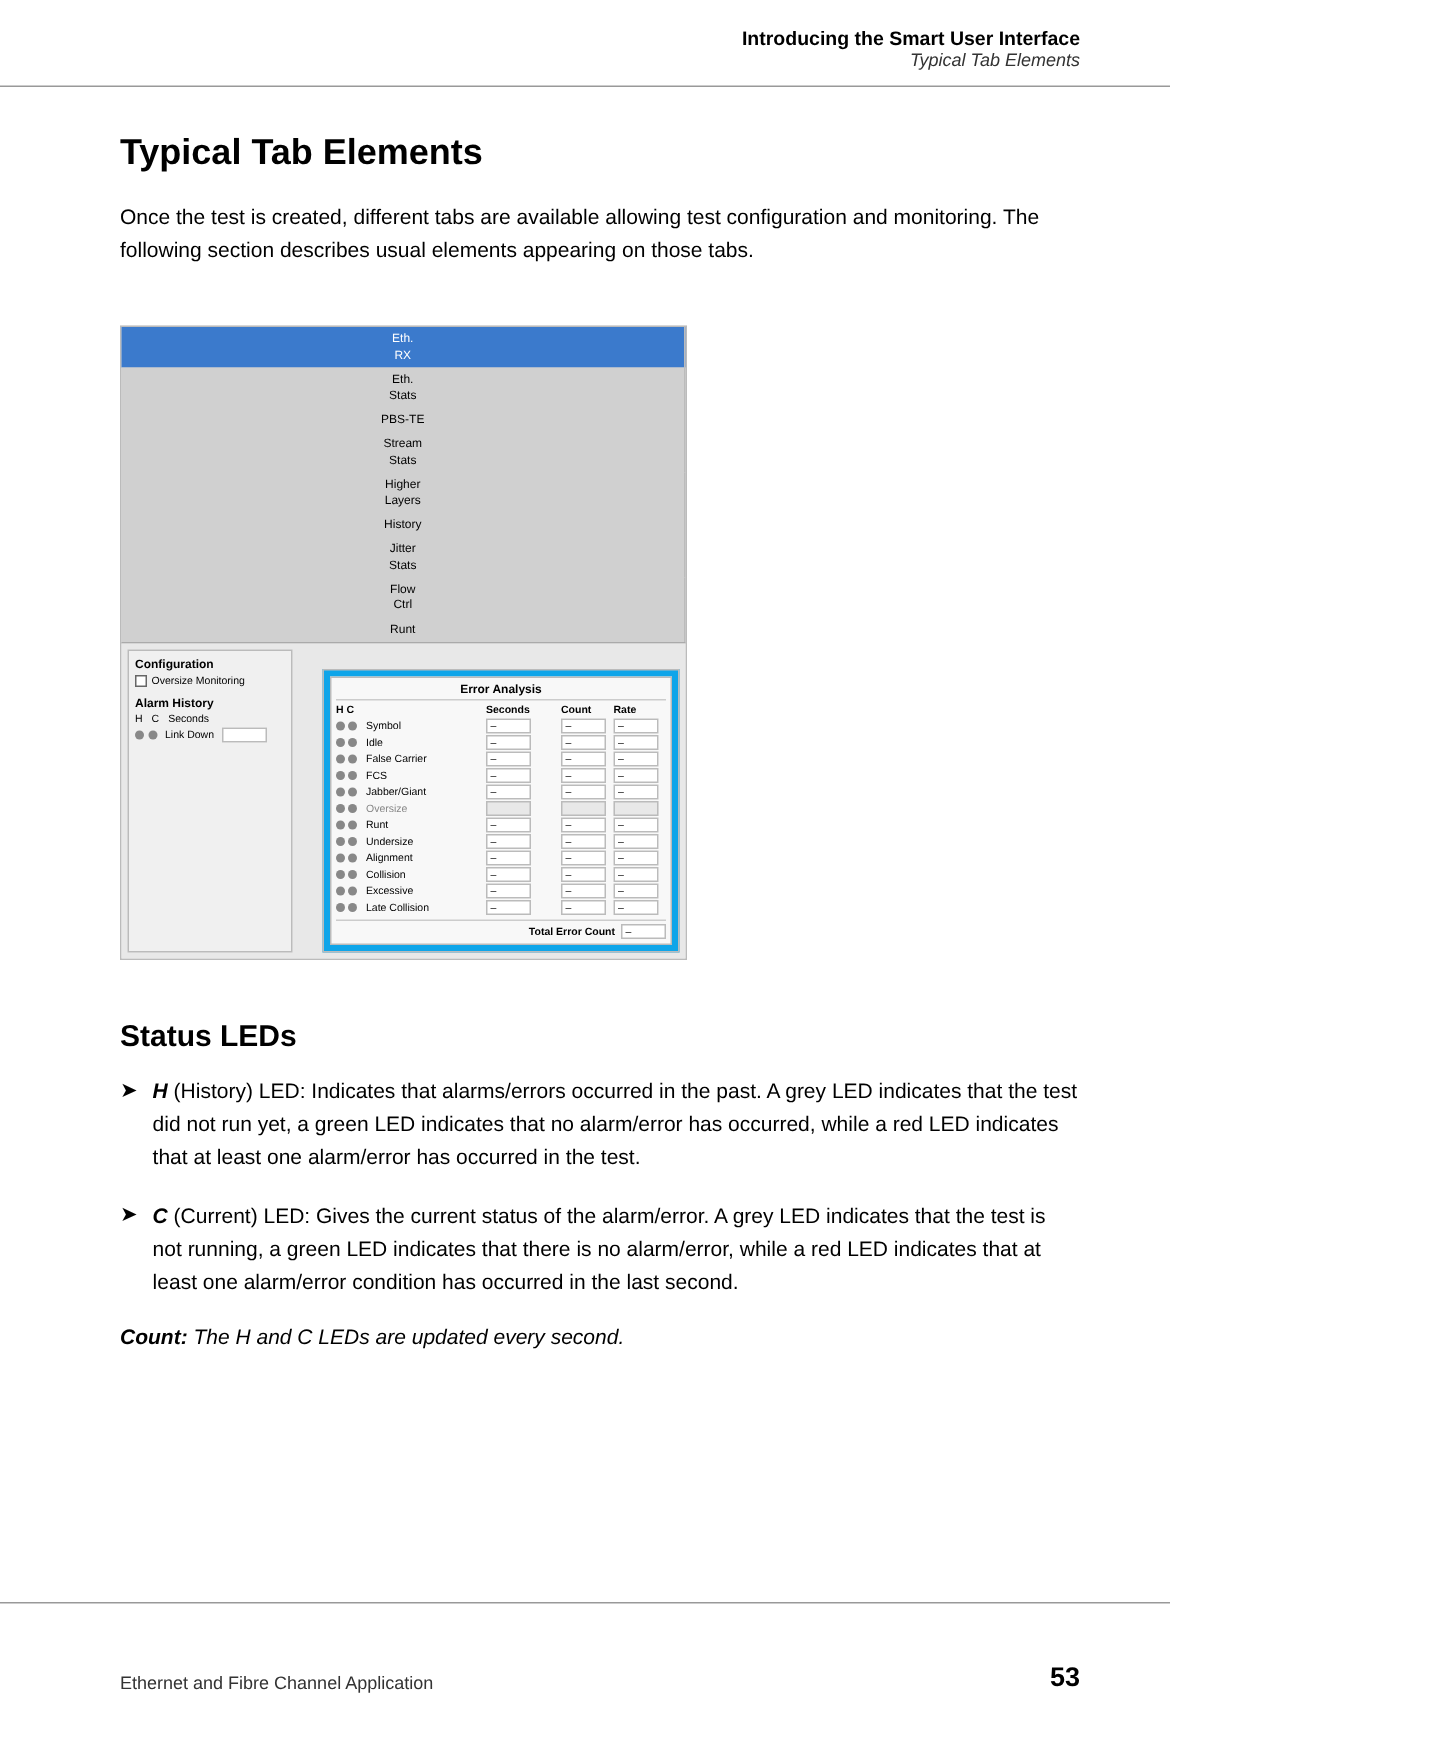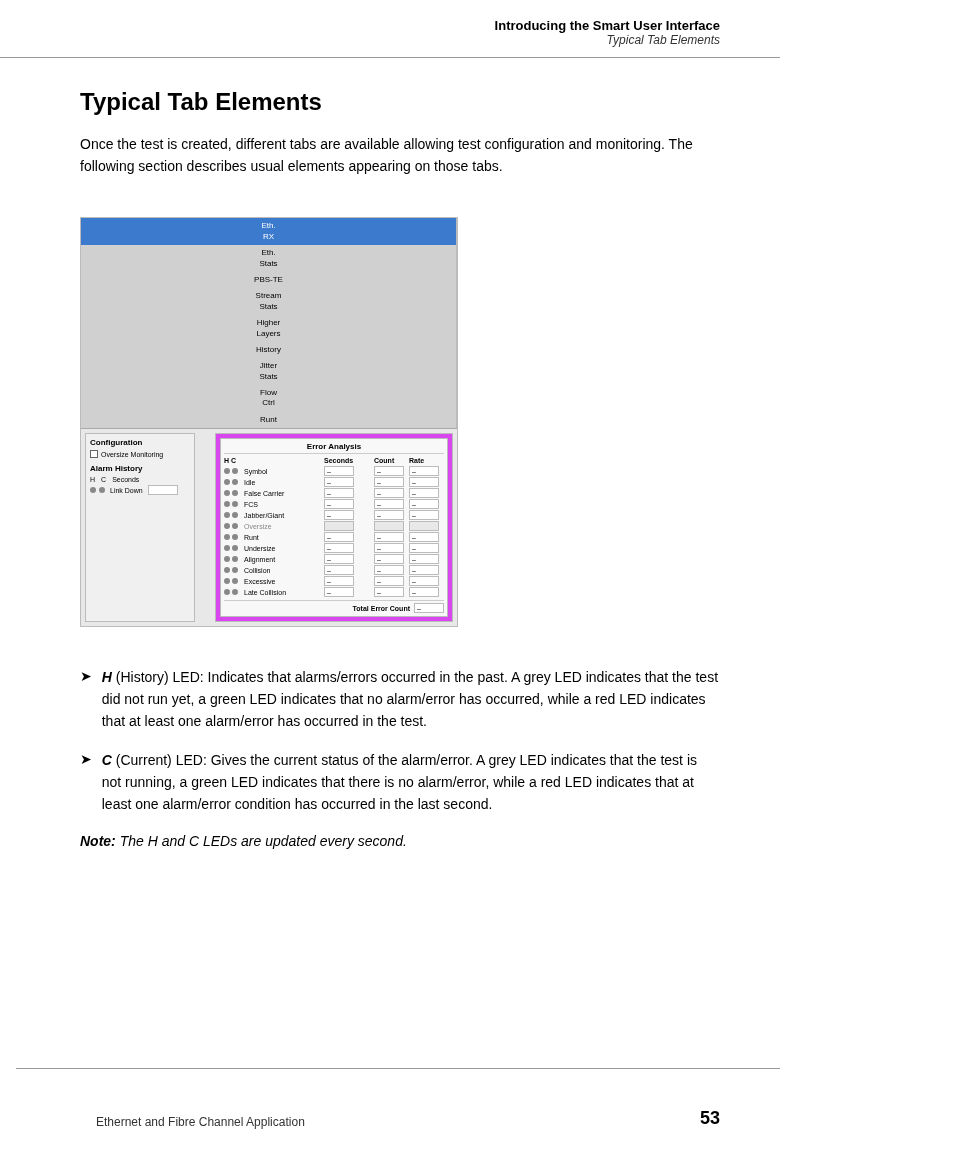--- a/index.html
+++ b/index.html
@@ -100,24 +100,25 @@
     .left-panel {
       width: 110px;
       background: #f0f0f0;
       border: 1px solid #bbb;
       padding: 4px;
       font-size: 8px;
     }
 
     .right-panel {
       flex: 1;
-      background: #d946ef;
+      background: #0ea5e9;
       border: 1px solid #bbb;
       padding: 4px;
       font-size: 8px;
+      margin-top: 13px;
     }
 
     .panel-section-title {
       font-size: 8px;
       font-weight: bold;
       margin-bottom: 3px;
       color: #000;
     }
 
     .checkbox-row {
@@ -255,21 +256,21 @@
     }
 
     .note-body {
       font-style: italic;
     }
 
     
     .page-footer {
       position: absolute;
       bottom: 30px;
-      left: 16px;
+      left: 0;
       right: 0;
       display: flex;
       justify-content: space-between;
       align-items: flex-end;
       padding: 8px 60px 0 80px;
       border-top: 1px solid #999;
       font-size: 12px;
       color: #333;
     }
 
@@ -489,37 +490,38 @@
               <span style="font-size:7px;font-weight:bold;">Total Error Count</span>
               <div class="mock-field">–</div>
             </div>
           </div>
         </div>
       </div>
     </div>
 
     
     <div class="status-section">
+      <h2 class="status-heading">Status LEDs</h2>
 
       <div class="bullet-item">
         <span class="bullet-arrow">➤</span>
         <p class="bullet-text">
           <span class="bold-italic">H</span><span> (History) LED: Indicates that alarms/errors occurred in the past. A grey LED indicates that the test did not run yet, a green LED indicates that no alarm/error has occurred, while a red LED indicates that at least one alarm/error has occurred in the test.</span>
         </p>
       </div>
 
       <div class="bullet-item">
         <span class="bullet-arrow">➤</span>
         <p class="bullet-text">
           <span class="bold-italic">C</span><span> (Current) LED: Gives the current status of the alarm/error. A grey LED indicates that the test is not running, a green LED indicates that there is no alarm/error, while a red LED indicates that at least one alarm/error condition has occurred in the last second.</span>
         </p>
       </div>
 
       <p class="note-line">
-        <span class="note-label">Note:</span>
+        <span class="note-label">Count:</span>
         <span class="note-body">   The H and C LEDs are updated every second.</span>
       </p>
     </div>
 
   </div>
 
   <div class="page-footer">
     <span class="footer-left">Ethernet and Fibre Channel Application</span>
     <span class="footer-right">53</span>
   </div>

